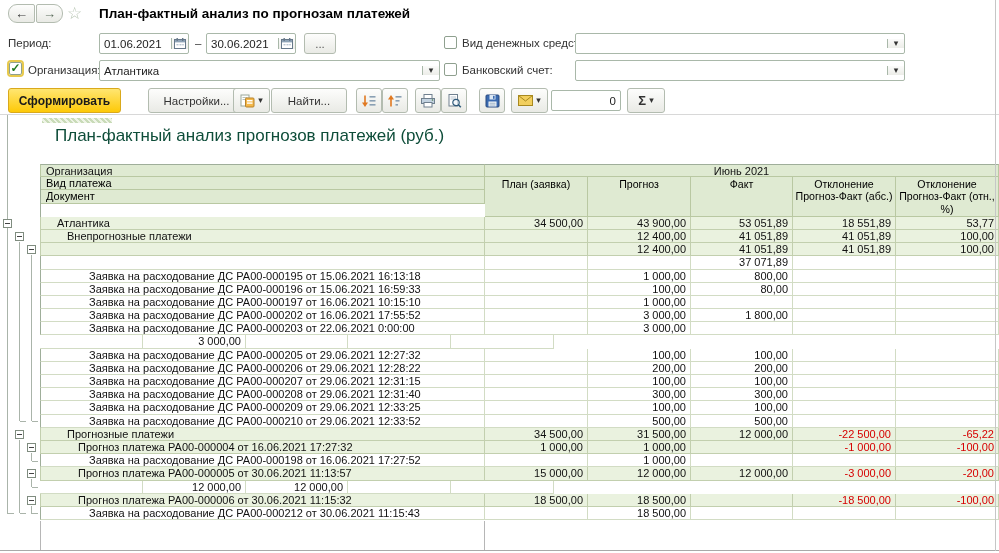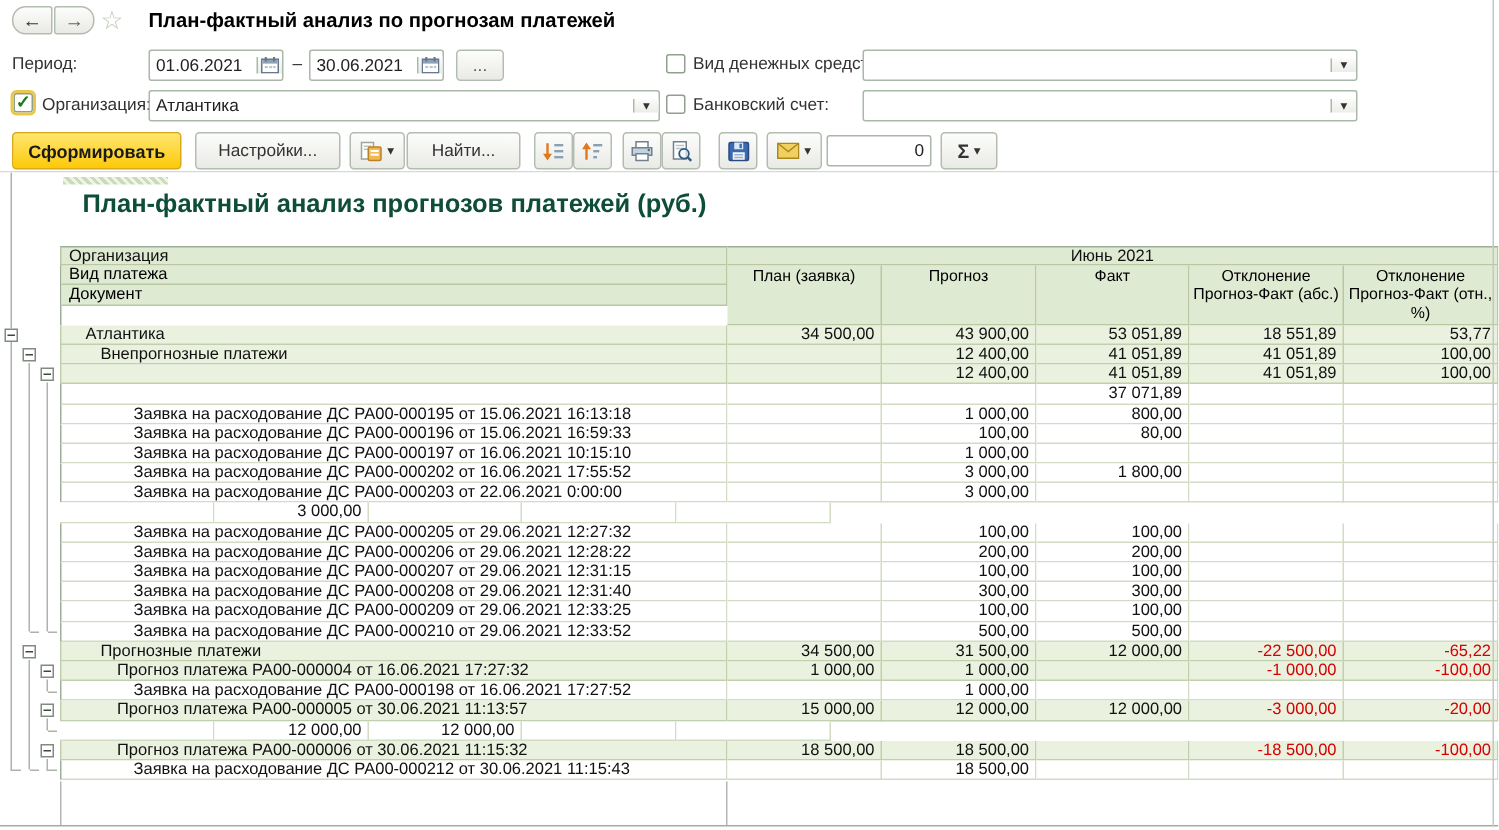--- a/index.html
+++ b/index.html
@@ -19,21 +19,21 @@
   .input .val.num{justify-content:flex-end;padding-right:4px}
   .sidebtn{width:17px;border-left:1px solid #a9b8a9;display:flex;align-items:center;justify-content:center;background:linear-gradient(#fbfbfa,#ededE8);background:linear-gradient(#fbfbfa,#ecede8)}
   .arrow-glyph{font-size:9px;color:#333;line-height:1}
   .checkbox{position:absolute;width:13px;height:13px;border:1px solid #8fa08f;background:#fff;border-radius:2px;display:flex;align-items:center;justify-content:center}
   .checkbox .chk{font-size:12px;font-weight:bold;color:#1e7a1e;line-height:1;margin-top:-1px}
   .checkbox.hl{outline:2px solid #e7c94d}
   .sep{background:#d8d8d8}
   
   #report{position:absolute;left:0;top:115px;width:999px;height:435px;background:#fff;overflow:hidden}
   .stripe{position:absolute;left:42px;top:3px;width:70px;height:5px;background:repeating-linear-gradient(45deg,#c9dbb8 0 2px,#eef4e6 2px 4px)}
-  .rtitle{position:absolute;left:55px;top:11px;font-size:17px;font-weight:bold;color:#0e4d39;white-space:nowrap}
+  .rtitle{position:absolute;left:55px;top:11px;font-size:17px;font-weight:normal;color:#0e4d39;white-space:nowrap}
   #rtable{position:absolute;left:0;top:49px;width:999px}
   .rrow{display:flex;height:13.2px;position:relative}
   .hdrA{height:13.2px}
   .hdrB{height:39.6px}
   .gutter{width:40px;flex:none;position:relative}
   .cell{border-right:1px solid #d2dcc4;border-bottom:1px solid #d2dcc4;font-size:11px;line-height:12px;overflow:hidden;white-space:nowrap;color:#111}
   .cell.labelc{width:445px;border-left:1px solid #9fae9a}
   .num{text-align:right;padding-right:4px}
   .c0,.c1,.c3,.c4{width:103px}
   .c2{width:102px}
@@ -133,21 +133,21 @@
 <div class="input" style="left:575px;top:60px;width:330px;height:21px">
   <div class="val"></div>
   <div class="sidebtn">
       <span class="arrow-glyph">▾</span>
     </div>
 </div>
 
 <div class="btn btn-yellow abs" style="left:8px;top:88px;width:113px;height:25px">
     <span>Сформировать</span>
   </div>
-<div class="btn abs" style="left:130px;top:88px;width:97px;height:25px">
+<div class="btn abs" style="left:148px;top:88px;width:97px;height:25px">
     <span>Настройки...</span>
   </div>
 <div class="btn abs" style="left:233px;top:88px;width:37px;height:25px">
   <span>
     <svg width="15" height="14" viewBox="0 0 15 14">
         <rect x="1" y="1" width="8" height="11" fill="#fff" stroke="#9aa79a"></rect>
         <line x1="2.5" y1="3.5" x2="7.5" y2="3.5" stroke="#b9c3b9"></line>
         <line x1="2.5" y1="5.5" x2="7.5" y2="5.5" stroke="#b9c3b9"></line>
         <rect x="5.5" y="4" width="8.5" height="9" rx="1" fill="#f4b84a" stroke="#b9832a"></rect>
         <rect x="7" y="6" width="5.5" height="1.4" fill="#fff"></rect>

